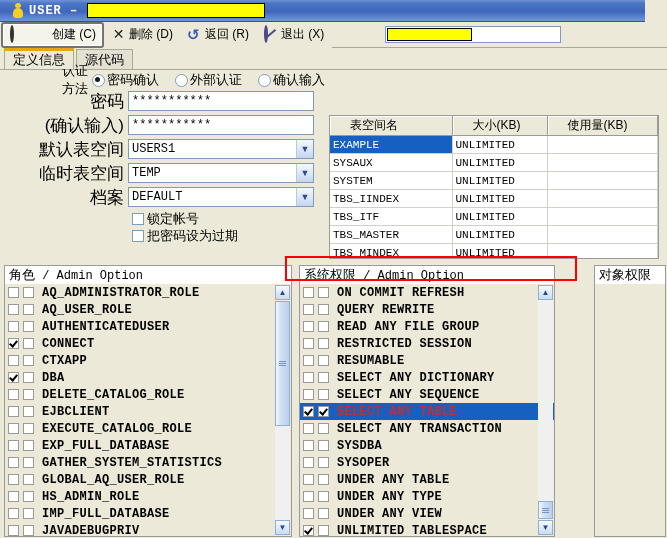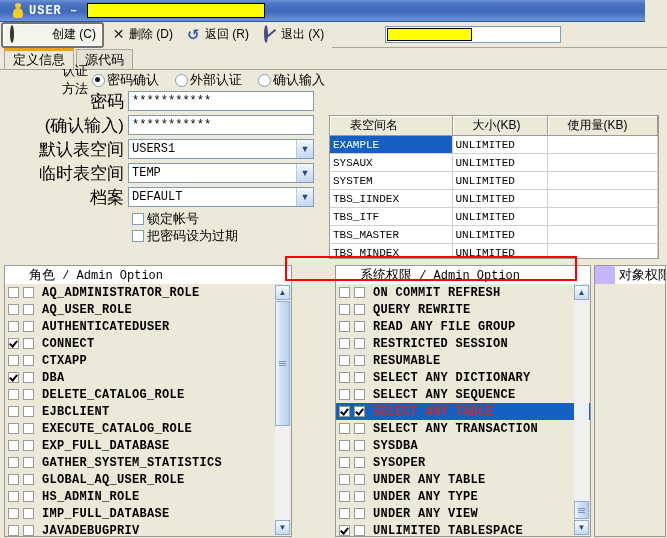--- a/index.html
+++ b/index.html
@@ -118,21 +118,21 @@
   }
   .grid td{
     border-bottom:1px solid #d0d0c8;border-right:1px solid #d0d0c8;
     padding:0 3px;height:17px;font-family:"Liberation Mono","DejaVu Sans Mono",monospace;font-size:11px;
   }
   .grid tr.sel td.c0{background:#1560c0;color:#fff;}
   .gcol0{width:122px;}.gcol1{width:95px;}.gcol2{width:auto;}
   
   .panels{position:absolute;left:0;top:195px;width:667px;height:273px;}
   .panel{
-    position:absolute;top:0;box-sizing:border-box;border:1px solid #9a9a9a;background:#fff;padding-left:20px;
+    position:absolute;top:0;box-sizing:border-box;border:1px solid #9a9a9a;background:#fff;
   }
   .panel .phead{
     height:18px;line-height:17px;background:#fff;border-bottom:1px solid #9a9a9a;
     padding-left:4px;font-size:12px;white-space:nowrap;overflow:hidden;
   }
   .phead .zh{font-size:13px;}
   .phead .en{font-family:"Liberation Mono","DejaVu Sans Mono",monospace;font-size:12px;}
   .plist{
     position:absolute;left:0;right:0;top:18px;bottom:0;background:#ece9d8;overflow:hidden;font-weight:bold;
   }
@@ -416,21 +416,21 @@
         </div>
       <div class="vscroll">
         <div class="vbtn">▲</div>
         <div class="vthumb" style="top:16px;height:125px;">
             <span class="grip"></span>
           </div>
         <div class="vbtn bot">▼</div>
       </div>
     </div>
 
-    <div class="panel" style="left:299px;width:256px;height:272px;margin-left:36px;">
+    <div class="panel" style="left:299px;width:256px;height:272px;">
       <div class="phead">
         <span class="zh">系统权限</span><span class="en"> / Admin Option</span>
       </div>
       <div class="plist" id="sys-list">
           <div class="prow">
             <span class="cb2"></span>
             <span class="cb2"></span>
             <span class="pname">ON COMMIT REFRESH</span>
           </div>
           <div class="prow">

